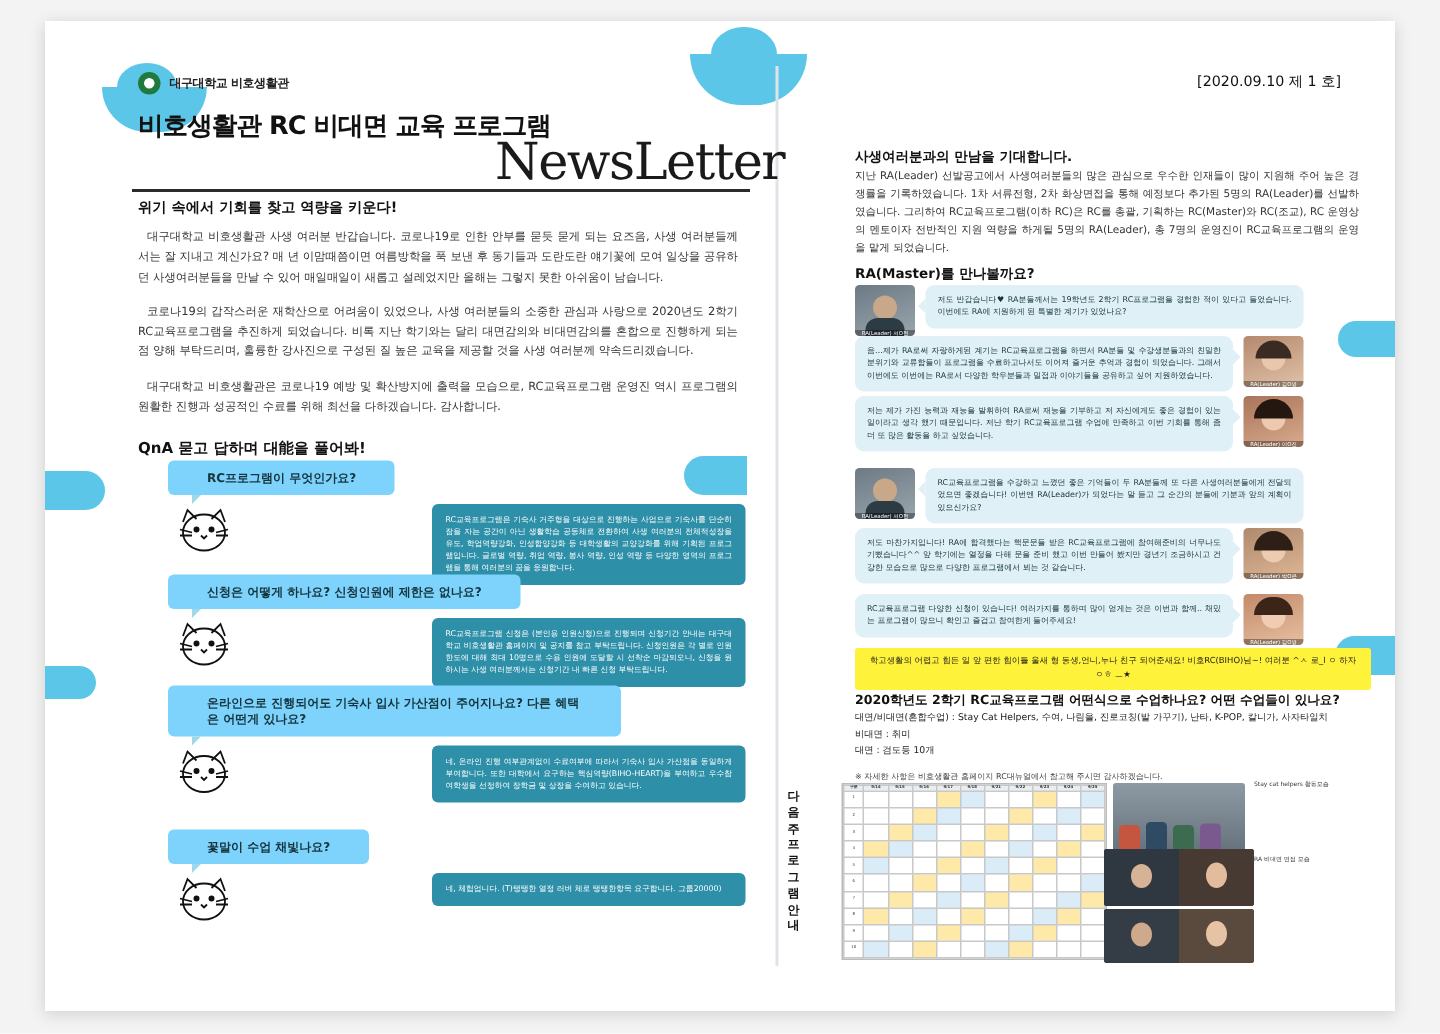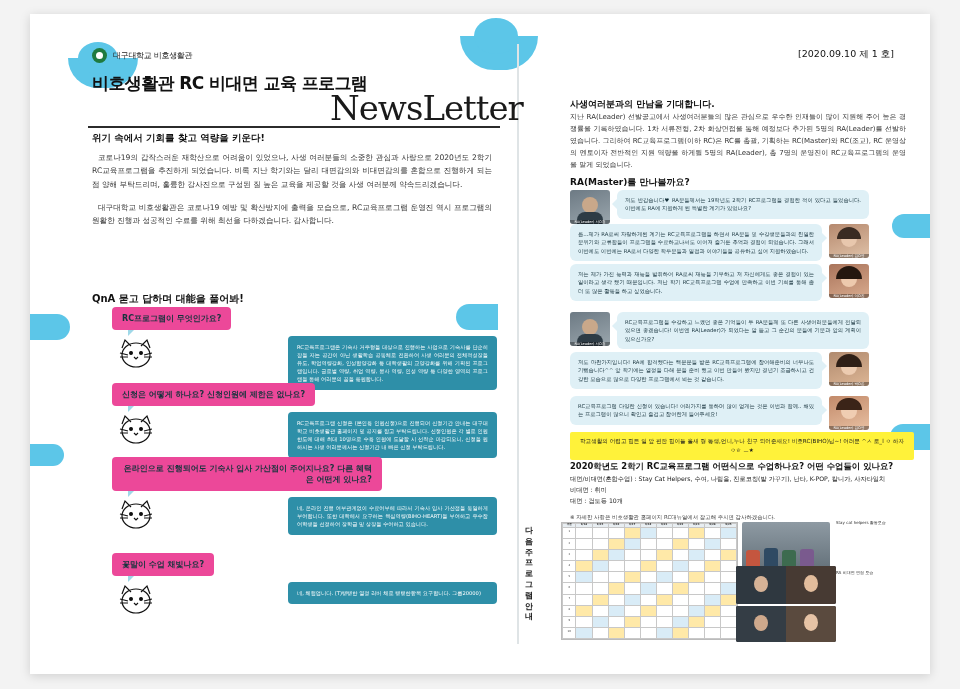--- a/index.html
+++ b/index.html
@@ -26,39 +26,38 @@
   .cloud.c5{left:0px;top:430px;width:34px;height:22px;border-radius:0 22px 22px 0;}
   .cloud.c6{left:860px;top:410px;width:40px;height:26px;border-radius:26px 0 0 26px;}
   .cloud.c7{left:862px;top:200px;width:38px;height:24px;border-radius:24px 0 0 24px;}
 
   .divider{position:absolute;left:487px;top:30px;width:2px;height:600px;background:#dfe4e6;}
 
   
   .logo-row{position:absolute;left:62px;top:34px;display:flex;align-items:center;gap:6px;}
   .logo-mark{width:15px;height:15px;border-radius:50%;background:#1f7a3f;position:relative;}
   .logo-mark:after{content:"";position:absolute;left:4px;top:4px;width:7px;height:7px;border-radius:50%;background:#fff;}
-  .logo-text{font-size:8px;color:#222;font-weight:normal;letter-spacing:-.3px;}
+  .logo-text{font-size:8px;color:#222;font-weight:bold;letter-spacing:-.3px;}
   .issue{position:absolute;right:36px;top:34px;font-size:9.5px;color:#111;font-weight:normal;}
 
   .title-main{position:absolute;left:62px;top:58px;font-size:17px;font-weight:bold;color:#111;letter-spacing:-.6px;}
   .title-news{position:absolute;left:300px;top:74px;font-size:34px;color:#1a1a1a;font-family:"DejaVu Serif","Liberation Serif",serif;letter-spacing:-1px;}
   .rule{position:absolute;left:58px;top:112px;width:412px;height:2px;background:#2b2b2b;}
 
   .lead{position:absolute;left:62px;top:118px;width:400px;}
   .lead h3{margin:0 0 6px 0;font-size:9.5px;font-weight:bold;color:#111;}
   .lead p{margin:0 0 10px 0;font-size:7.6px;line-height:1.75;color:#333;text-align:justify;text-indent:6px;}
 
   .qna-title{position:absolute;left:62px;top:278px;font-size:10px;font-weight:bold;color:#111;}
 
   .qa{position:absolute;}
   .q-bubble{
-    background:#ec4899;border-radius:4px;padding:6px 10px;
+    background:#7dd3fc;border-radius:4px;padding:6px 26px;
     font-size:8px;color:#15343d;font-weight:bold;display:inline-block;
     position:relative;
-    text-align:right;
   }
   .q-bubble:after{
     content:"";position:absolute;left:16px;bottom:-6px;border-width:6px 6px 0 0;
     border-style:solid;border-color:#9fd8e8 transparent transparent transparent;
   }
   .a-bubble{
     background:#2e8fa8;color:#fff;border-radius:4px;padding:7px 9px;
     font-size:5.2px;line-height:1.55;text-align:justify;
   }
   .cat{
@@ -124,20 +123,21 @@
     <span class="logo-mark"></span>
     <span class="logo-text">대구대학교 비호생활관</span>
   </div>
   <div class="issue">[2020.09.10 제 1 호]</div>
   <div class="title-main">비호생활관 RC 비대면 교육 프로그램</div>
   <div class="title-news">NewsLetter</div>
   <div class="rule"></div>
 
   <div class="lead">
     <h3>위기 속에서 기회를 찾고 역량을 키운다!</h3>
+    <p>대구대학교 비호생활관 사생 여러분 반갑습니다. 코로나19로 인한 안부를 묻듯 묻게 되는 요즈음, 사생 여러분들께서는 잘 지내고 계신가요? 매 년 이맘때쯤이면 여름방학을 푹 보낸 후 동기들과 도란도란 얘기꽃에 모여 일상을 공유하던 사생여러분들을 만날 수 있어 매일매일이 새롭고 설레었지만 올해는 그렇지 못한 아쉬움이 남습니다.</p>
     <p>코로나19의 갑작스러운 재학산으로 어려움이 있었으나, 사생 여러분들의 소중한 관심과 사랑으로 2020년도 2학기 RC교육프로그램을 추진하게 되었습니다. 비록 지난 학기와는 달리 대면감의와 비대면감의를 혼합으로 진행하게 되는점 양해 부탁드리며, 훌륭한 강사진으로 구성된 질 높은 교육을 제공할 것을 사생 여러분께 약속드리겠습니다.</p>
     <p>대구대학교 비호생활관은 코로나19 예방 및 확산방지에 출력을 모습으로, RC교육프로그램 운영진 역시 프로그램의 원활한 진행과 성공적인 수료를 위해 최선을 다하겠습니다. 감사합니다.</p>
   </div>
 
   <div class="qna-title">QnA 묻고 답하며 대能을 풀어봐!</div>
 
   <div class="qa" style="left:82px;top:292px;width:385px;">
     <div class="q-bubble">RC프로그램이 무엇인가요?</div>
     <div class="a-row">
       <div class="cat">

